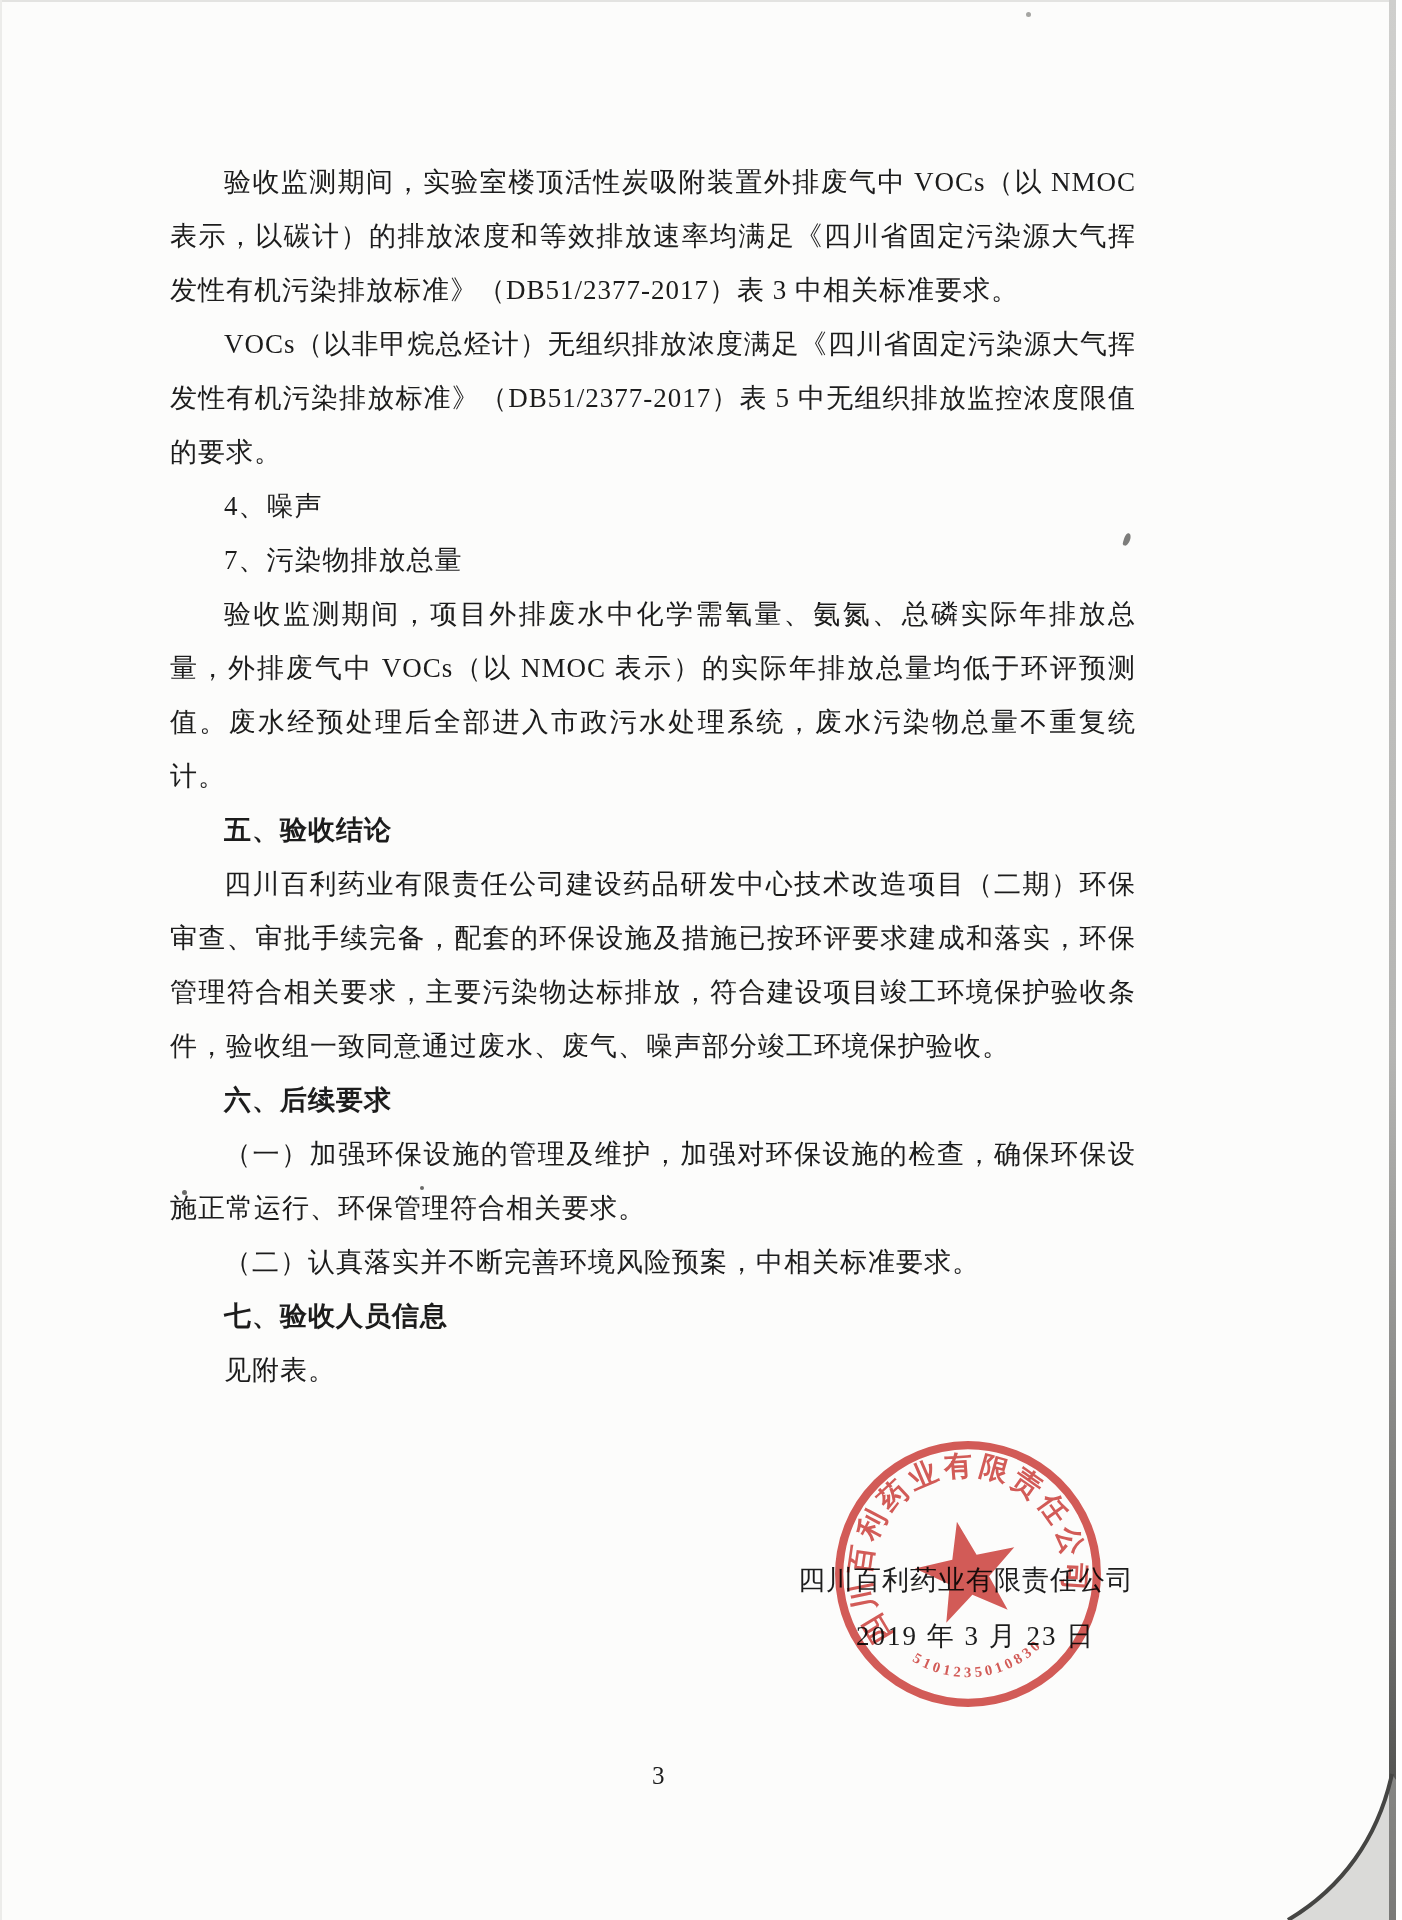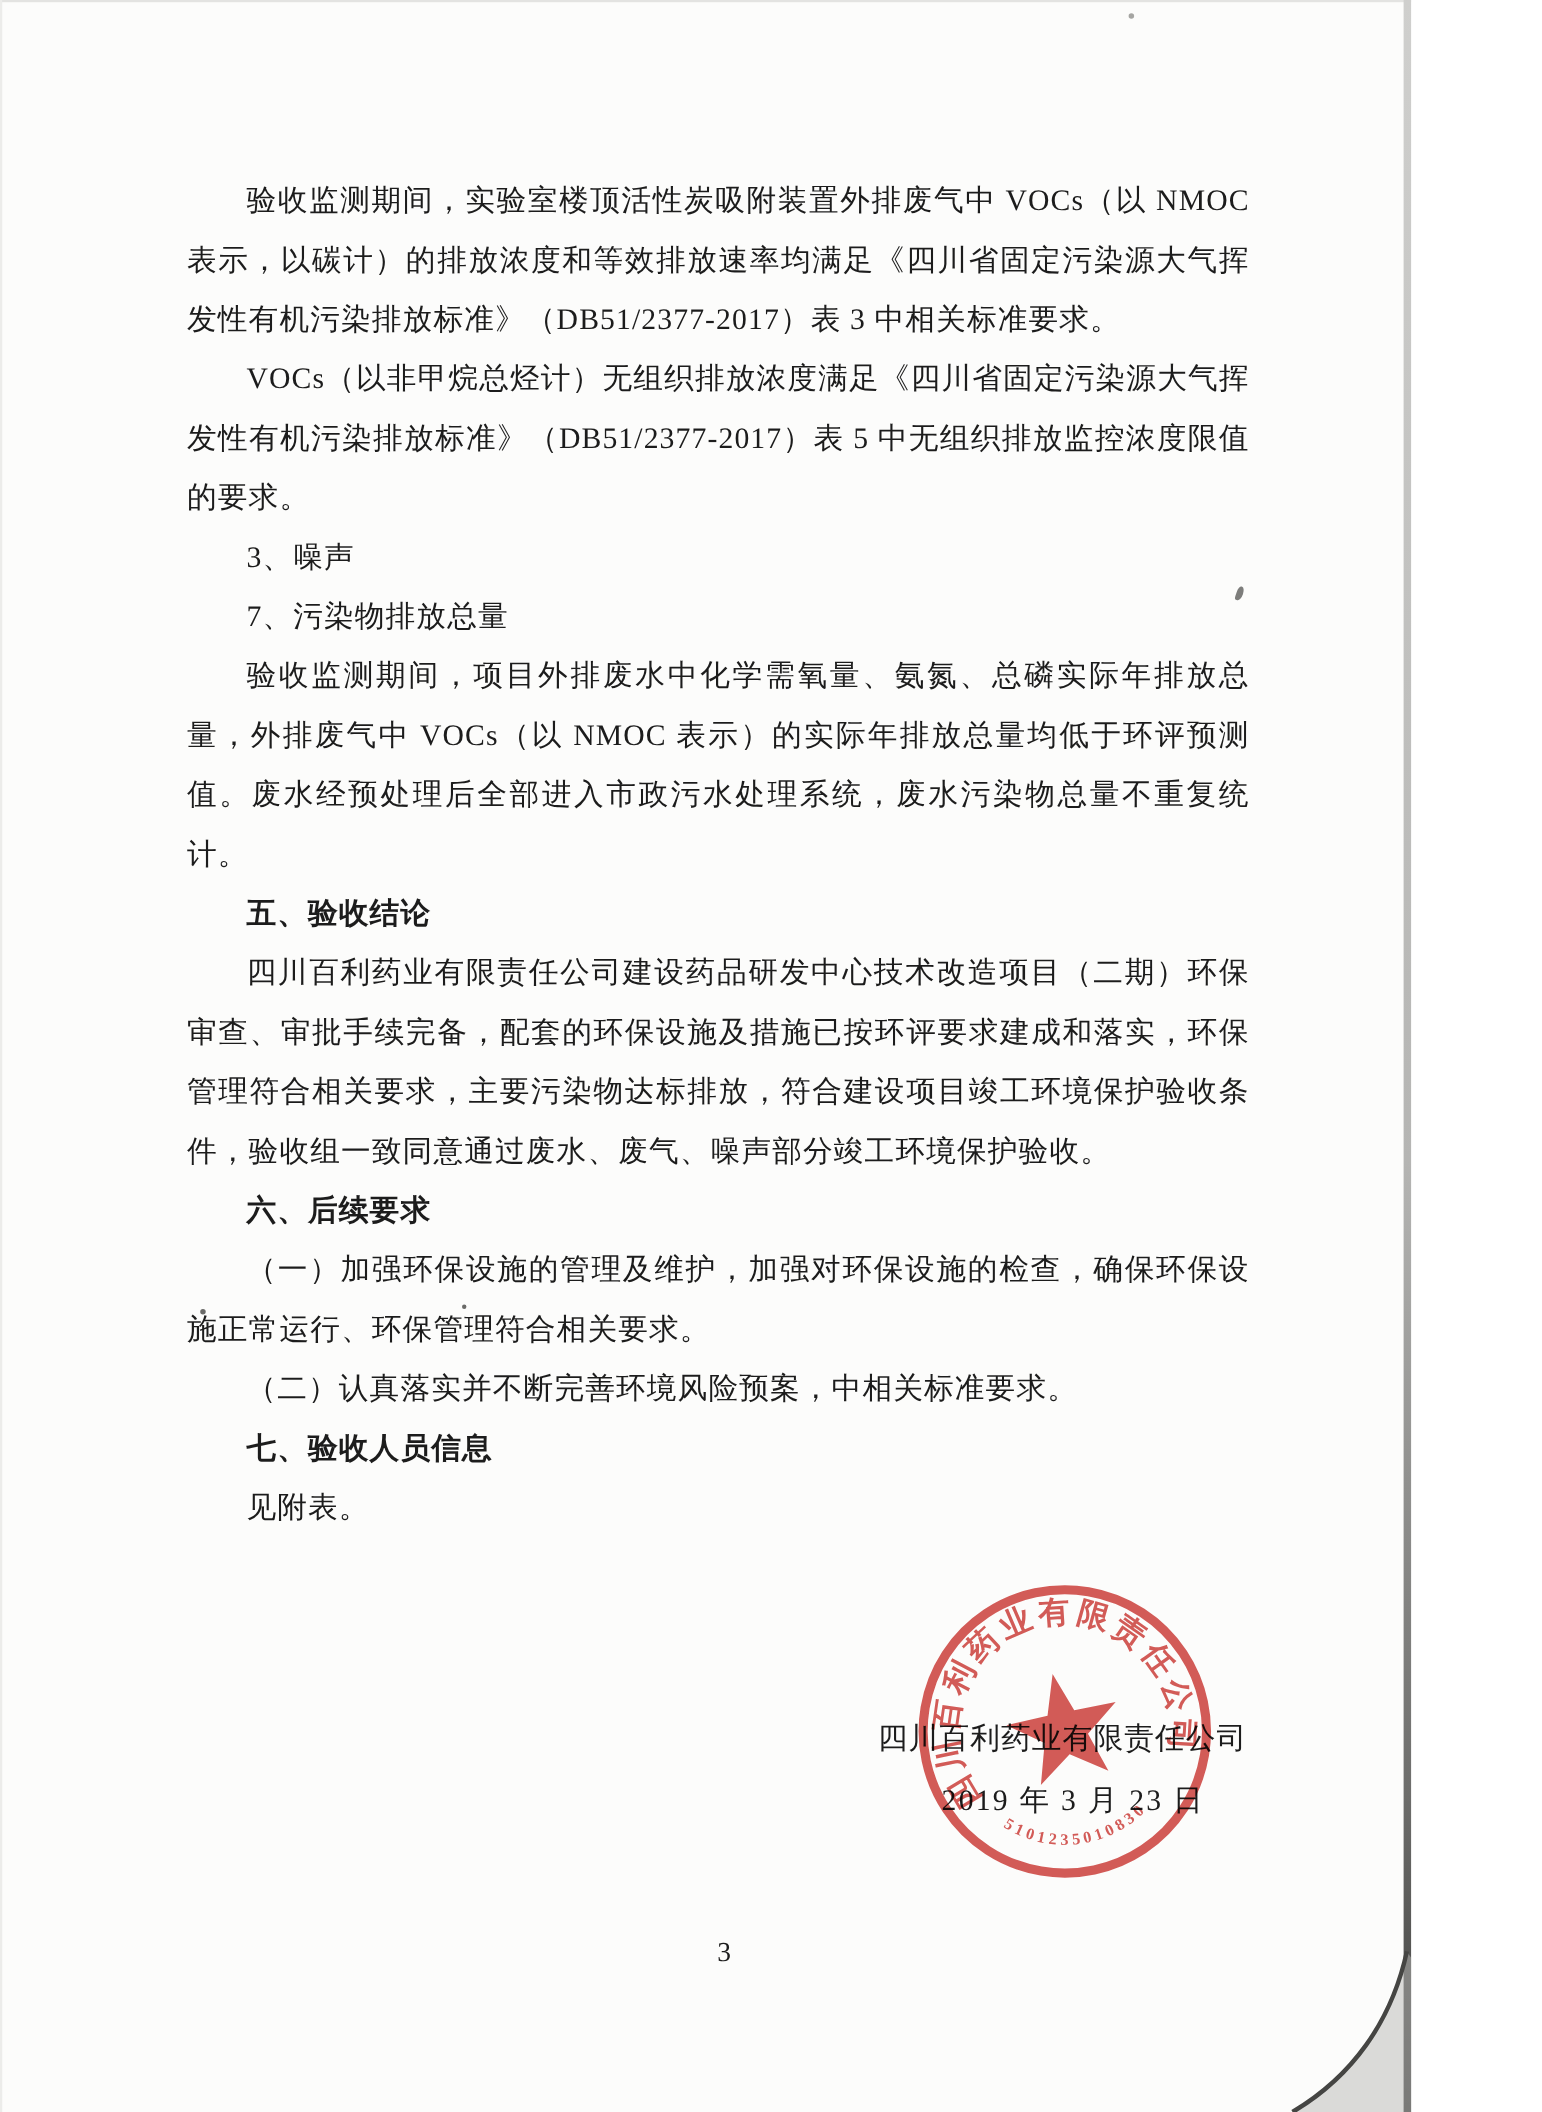--- a/index.html
+++ b/index.html
@@ -1,18 +1,18 @@
 <!DOCTYPE html>
 <html><head>
 <meta charset="utf-8">
 <style>
   html,body { margin:0; padding:0; background:#ffffff; }
   .page {
     position:relative;
-    width:1283px; height:1920px;
+    width:1396px; height:1920px;
     background:#fcfcfb;
     overflow:hidden;
     font-family:"Liberation Serif","DejaVu Serif",serif;
     color:#1c1c1c;
   }
   
   .content {
     position:absolute;
     left:170px; top:155px; width:966px;
     font-size:27px; line-height:54px;
@@ -64,21 +64,21 @@
   }
 </style>
 </head>
 <body>
 
 <div class="page">
 
   <div class="content">
     <p class="body">验收监测期间，实验室楼顶活性炭吸附装置外排废气中 VOCs（以 NMOC 表示，以碳计）的排放浓度和等效排放速率均满足《四川省固定污染源大气挥发性有机污染排放标准》（DB51/2377-2017）表 3 中相关标准要求。</p>
     <p class="body">VOCs（以非甲烷总烃计）无组织排放浓度满足《四川省固定污染源大气挥发性有机污染排放标准》（DB51/2377-2017）表 5 中无组织排放监控浓度限值的要求。</p>
-    <p class="item">3、噪声</p>
+    <p class="item">4、噪声</p>
     <p class="item">7、污染物排放总量</p>
     <p class="body">验收监测期间，项目外排废水中化学需氧量、氨氮、总磷实际年排放总量，外排废气中 VOCs（以 NMOC 表示）的实际年排放总量均低于环评预测值。废水经预处理后全部进入市政污水处理系统，废水污染物总量不重复统计。</p>
     <p class="heading">五、验收结论</p>
     <p class="body">四川百利药业有限责任公司建设药品研发中心技术改造项目（二期）环保审查、审批手续完备，配套的环保设施及措施已按环评要求建成和落实，环保管理符合相关要求，主要污染物达标排放，符合建设项目竣工环境保护验收条件，验收组一致同意通过废水、废气、噪声部分竣工环境保护验收。</p>
     <p class="heading">六、后续要求</p>
     <p class="body">（一）加强环保设施的管理及维护，加强对环保设施的检查，确保环保设施正常运行、环保管理符合相关要求。</p>
     <p class="body">（二）认真落实并不断完善环境风险预案，中相关标准要求。</p>
     <p class="heading">七、验收人员信息</p>
     <p class="body">见附表。</p>
   </div>

